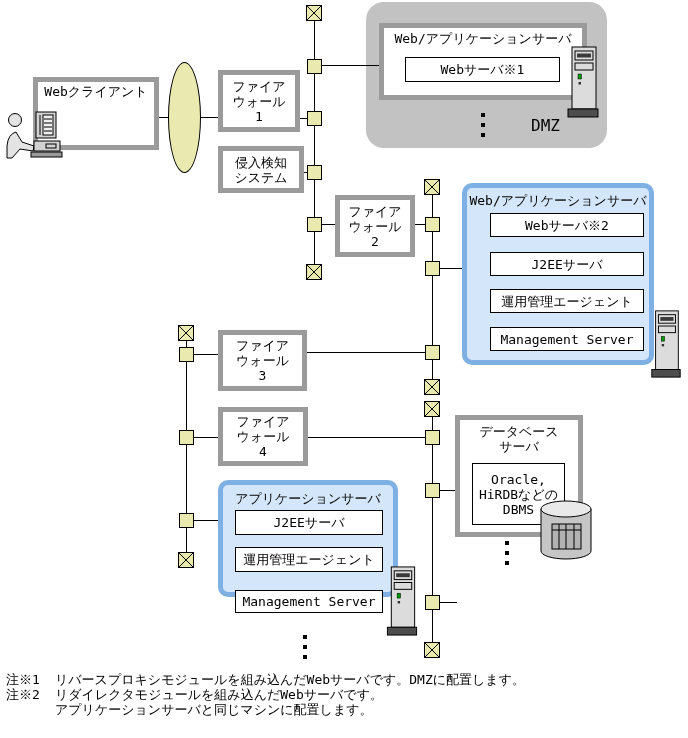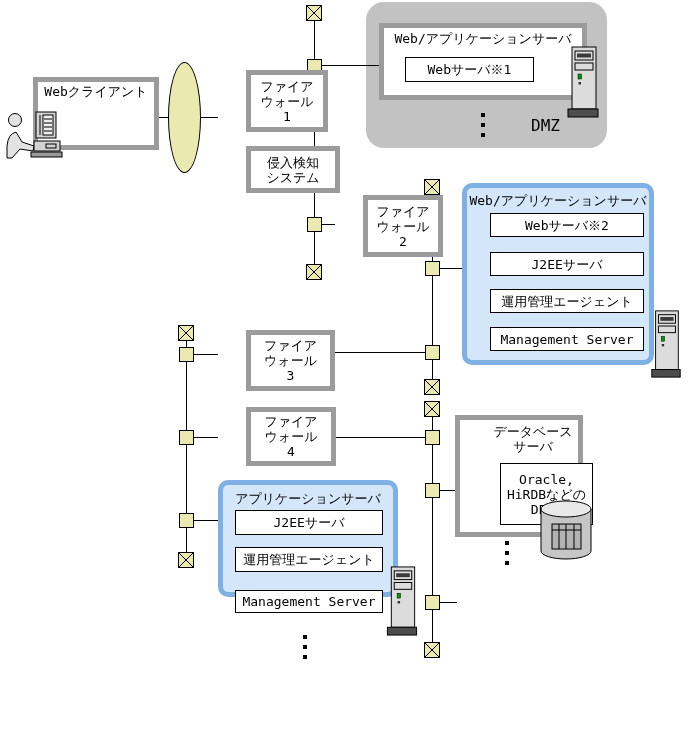--- a/index.html
+++ b/index.html
@@ -12,21 +12,21 @@
   .hline,.vline{position:absolute;background:#000;}
   .hline{height:1px;}
   .vline{width:1px;}
   .port{position:absolute;width:15px;height:15px;background:#e9e9b0;border:1px solid #000;}
   .term{position:absolute;width:16px;height:16px;background:#e9e9b0;border:1px solid #000;}
   .term svg{display:block;}
   .gbox{position:absolute;background:#fff;border:5px solid #9b9b9b;}
   .tbox{position:absolute;background:#fff;border:1px solid #000;display:flex;align-items:center;justify-content:center;text-align:center;}
   .bluebox{position:absolute;background:#d4e6f9;border:5px solid #7fb0e4;border-radius:10px;}
   .center-flex{display:flex;align-items:center;justify-content:center;text-align:center;}
-  .ml{white-space:pre-line;margin-left:28px;}
+  .ml{white-space:pre-line;}
   .boxtitle{display:block;text-align:center;white-space:pre-line;}
   .zone{position:absolute;background:#c2c2c2;border-radius:18px;}
   .icon{position:absolute;}
   .notes{position:absolute;left:6px;top:672px;width:680px;font-size:13px;line-height:15px;}
   .note-row{display:flex;}
   .note-ref{width:49px;flex:none;}
   .note-text{flex:1;}
 </style>
 </head>
 <body>
@@ -137,26 +137,26 @@
       <rect x="29" y="42" width="31" height="5" fill="#9a9a9a" stroke="#000"></rect>
     </svg>
   </div>
 
   <div style="position:absolute;left:168px;top:62px;width:33px;height:111px;background:#e9e9b0;border:1px solid #000;border-radius:50%;"></div>
 
   <div class="gbox center-flex ml" style="left:218px;top:70px;width:82px;height:62px;">ファイア
 ウォール
 1</div>
 
-  <div class="gbox center-flex ml" style="left:218px;top:146px;width:94px;height:47px;text-align:center;">侵入検知
+  <div class="gbox center-flex ml" style="left:218px;top:146px;width:86px;height:47px;text-align:center;">侵入検知
 システム</div>
 
   <div class="gbox" style="left:379px;top:23px;width:208px;height:77px;">
     <span class="boxtitle" style="margin-top:3px;">Web/アプリケーションサーバ</span>
-    <div class="tbox" style="left:21px;top:29px;width:129px;height:25px;">Webサーバ※1</div>
+    <div class="tbox" style="left:21px;top:29px;width:155px;height:25px;">Webサーバ※1</div>
   </div>
   <div class="icon" style="left:566px;top:45px;">
     <svg width="34" height="74" viewBox="0 0 34 74">
       <rect x="6" y="2" width="24" height="62" fill="#dcdcdc" stroke="#000"></rect>
       <rect x="9" y="6" width="18" height="9" fill="#dcdcdc" stroke="#000"></rect>
       <rect x="11" y="8.5" width="14" height="4" fill="#3a3a3a"></rect>
       <rect x="9" y="18" width="18" height="7" fill="none" stroke="#000"></rect>
       <rect x="12" y="29" width="3.5" height="5" fill="#009900" stroke="#000" stroke-width="0.5"></rect>
       <rect x="12.5" y="37" width="2.5" height="2.5" fill="#333"></rect>
       <rect x="2" y="64" width="30" height="8" fill="#4d4d4d" stroke="#000"></rect>
@@ -246,14 +246,28 @@
   </div>
   <div class="icon" style="left:302px;top:634px;">
     <svg width="6" height="28">
         <rect x="1" y="1" width="4" height="4" fill="#000"></rect>
         <rect x="1" y="11" width="4" height="4" fill="#000"></rect>
         <rect x="1" y="21" width="4" height="4" fill="#000"></rect>
       </svg>
   </div>
 
 
+  <div class="notes">
+    <div class="note-row">
+      <span class="note-ref">注※1</span>
+      <span class="note-text">リバースプロキシモジュールを組み込んだWebサーバです。DMZに配置します。</span>
+    </div>
+    <div class="note-row">
+      <span class="note-ref">注※2</span>
+      <span class="note-text">リダイレクタモジュールを組み込んだWebサーバです。</span>
+    </div>
+    <div class="note-row">
+      <span class="note-ref"></span>
+      <span class="note-text">アプリケーションサーバと同じマシンに配置します。</span>
+    </div>
+  </div>
 
 </div>
 
 </body></html>

